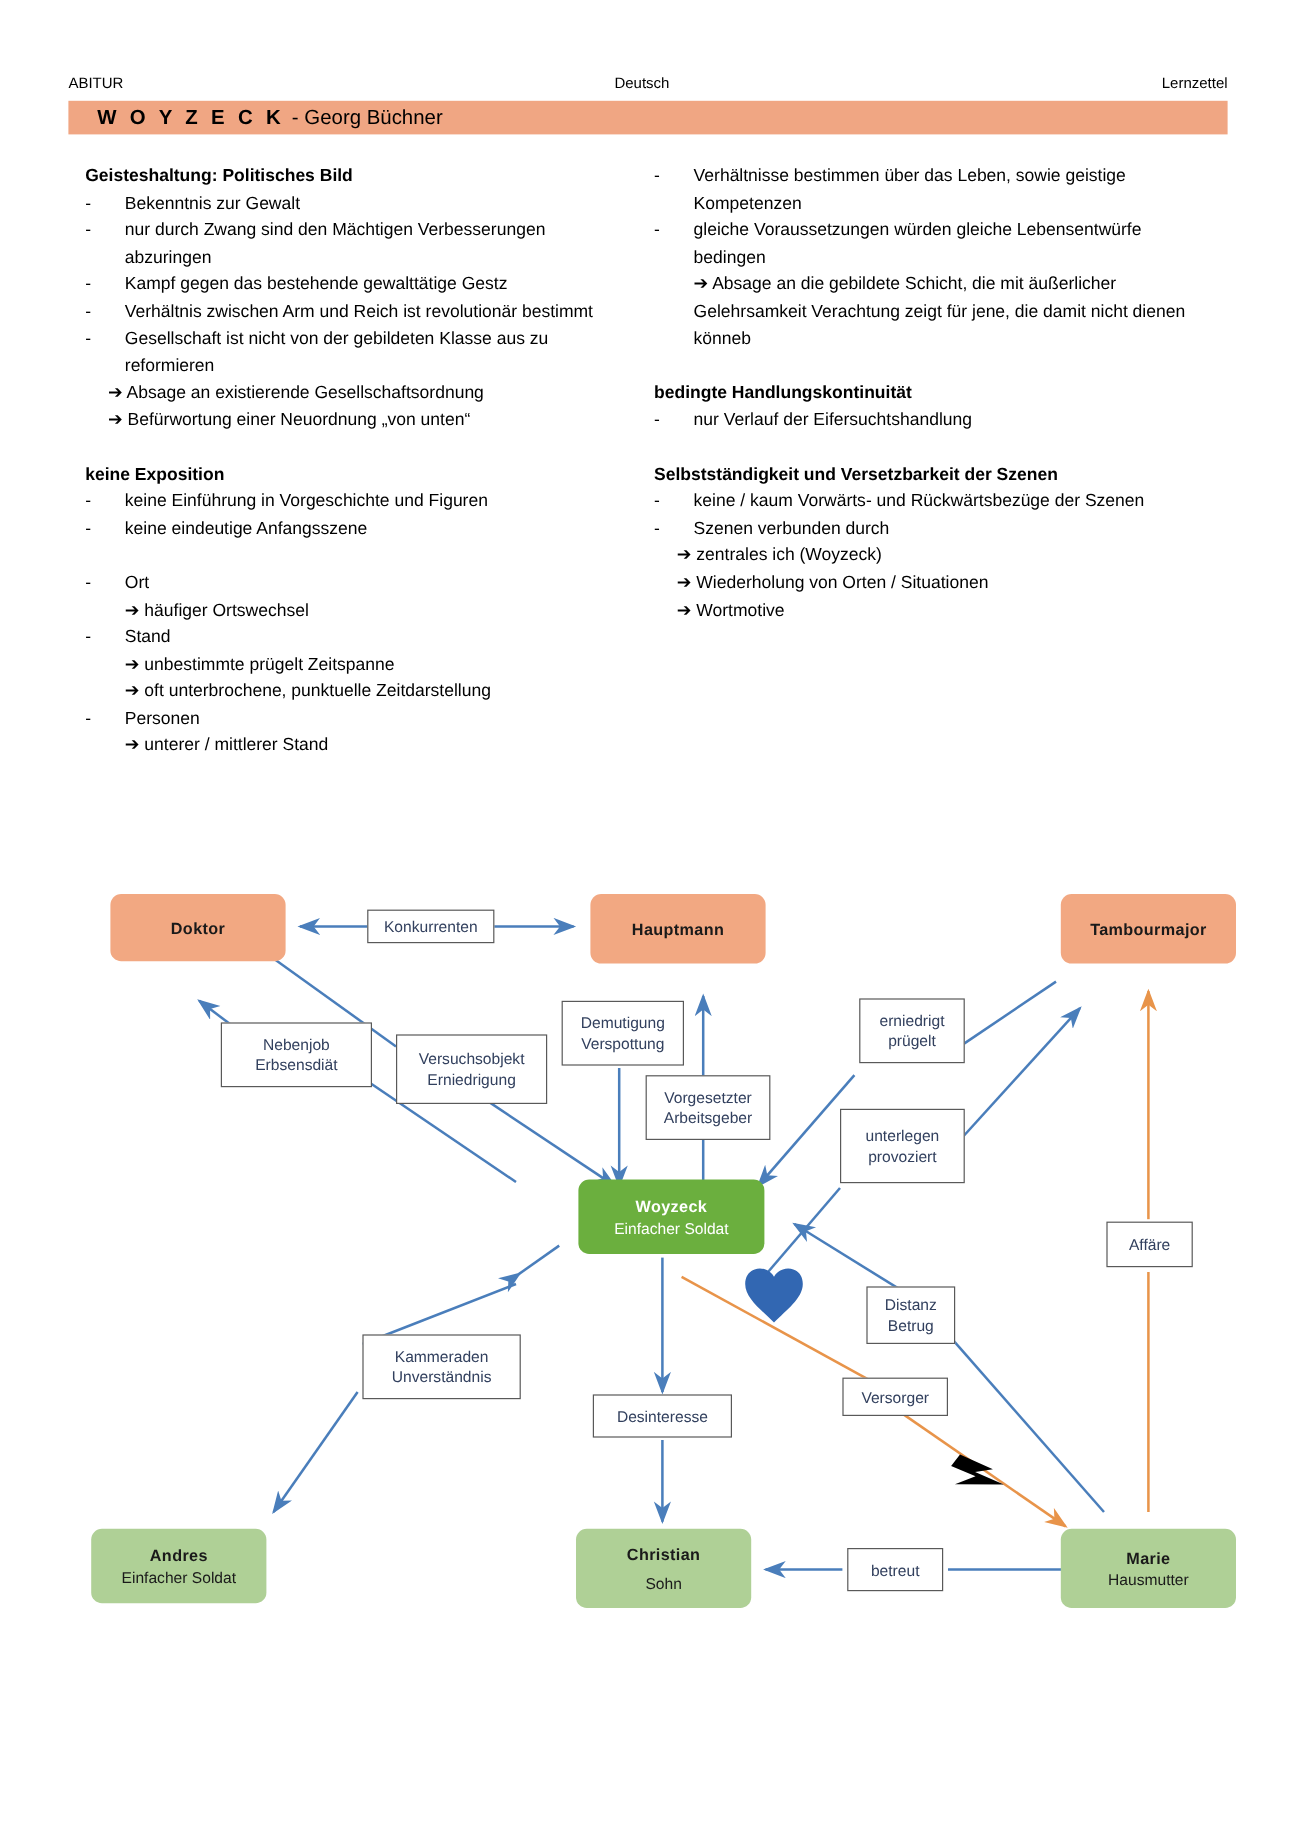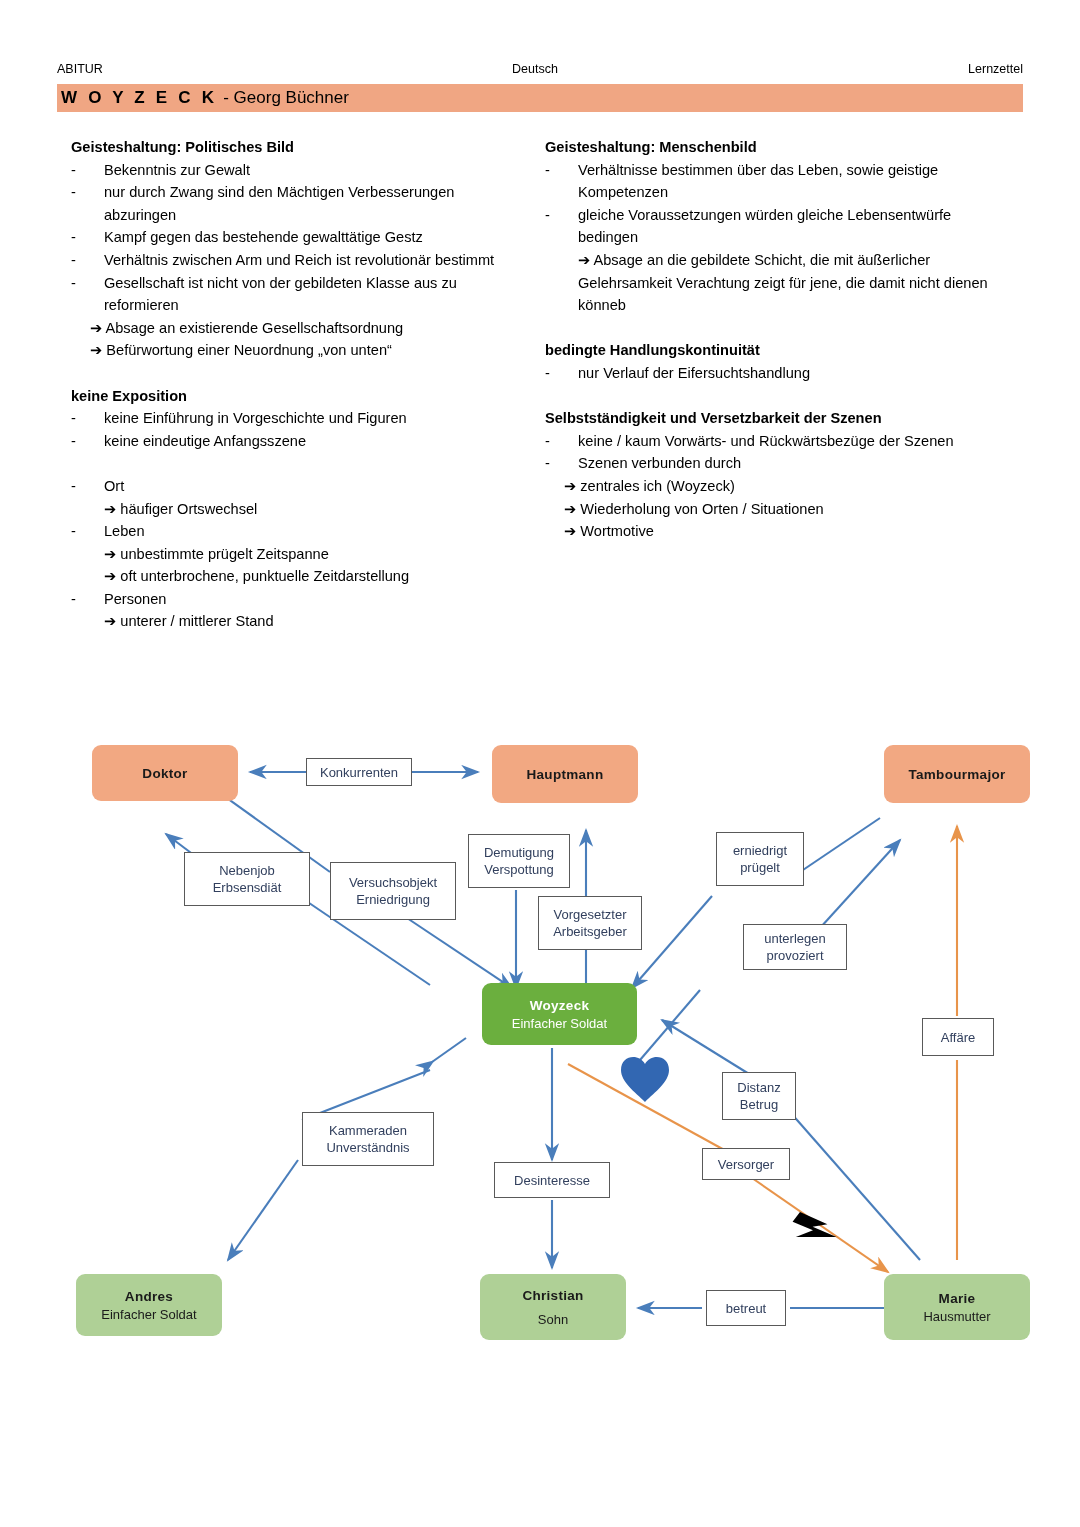--- a/index.html
+++ b/index.html
@@ -41,21 +41,21 @@
     width: 966px;
     height: 28px;
     background: #F0A683;
     display: flex;
     align-items: center;
   }
   .title-bar .t-main {
     font-size: 17px;
     font-weight: bold;
     letter-spacing: 3.2px;
-    padding-left: 4px;
+    padding-left: 24px;
     color: #000;
   }
   .title-bar .t-sub {
     font-size: 17px;
     font-weight: normal;
     color: #000;
     padding-left: 6px;
   }
 
   
@@ -185,29 +185,28 @@
       <div class="sec-gap"></div>
       <div class="sec-head">keine Exposition</div>
       <ul class="bullets">
         <li><span class="dash">-</span><span>keine Einführung in Vorgeschichte und Figuren</span></li>
         <li><span class="dash">-</span><span>keine eindeutige Anfangsszene</span></li>
       </ul>
       <div class="sec-gap"></div>
       <ul class="bullets">
         <li><span class="dash">-</span><span>Ort</span></li>
         <li class="sub-arrow-2">➔ häufiger Ortswechsel</li>
-        <li><span class="dash">-</span><span>Leben</span></li>
+        <li><span class="dash">-</span><span>Stand</span></li>
         <li class="sub-arrow-2">➔ unbestimmte prügelt Zeitspanne</li>
         <li class="sub-arrow-2">➔ oft unterbrochene, punktuelle Zeitdarstellung</li>
         <li><span class="dash">-</span><span>Personen</span></li>
         <li class="sub-arrow-2">➔ unterer / mittlerer Stand</li>
       </ul>
     </div>
   <div class="col col-right" id="col-right">
-      <div class="sec-head">Geisteshaltung: Menschenbild</div>
       <ul class="bullets">
         <li><span class="dash">-</span><span>Verhältnisse bestimmen über das Leben, sowie geistige Kompetenzen</span></li>
         <li><span class="dash">-</span><span>gleiche Voraussetzungen würden gleiche Lebensentwürfe bedingen</span></li>
         <li class="sub-arrow-2">➔ Absage an die gebildete Schicht, die mit äußerlicher Gelehrsamkeit Verachtung zeigt für jene, die damit nicht dienen könneb</li>
       </ul>
       <div class="sec-gap"></div>
       <div class="sec-head">bedingte Handlungskontinuität</div>
       <ul class="bullets">
         <li><span class="dash">-</span><span>nur Verlauf der Eifersuchtshandlung</span></li>
       </ul>
@@ -339,21 +338,21 @@
     <div class="label" style="left:538px; top:196px; width:104px; height:54px;">
       <span>Vorgesetzter</span>
       <span>Arbeitsgeber</span>
     </div>
 
     <div class="label" style="left:716px; top:132px; width:88px;  height:54px;">
       <span>erniedrigt</span>
       <span>prügelt</span>
     </div>
 
-    <div class="label" style="left:700px; top:224px; width:104px; height:46px;margin-left:43px;">
+    <div class="label" style="left:700px; top:224px; width:104px; height:62px;">
       <span>unterlegen</span>
       <span>provoziert</span>
     </div>
 
     <div class="label" style="left:922px; top:318px; width:72px;  height:38px;">
       <span>Affäre</span>
     </div>
 
     <div class="label" style="left:722px; top:372px; width:74px;  height:48px;">
       <span>Distanz</span>

